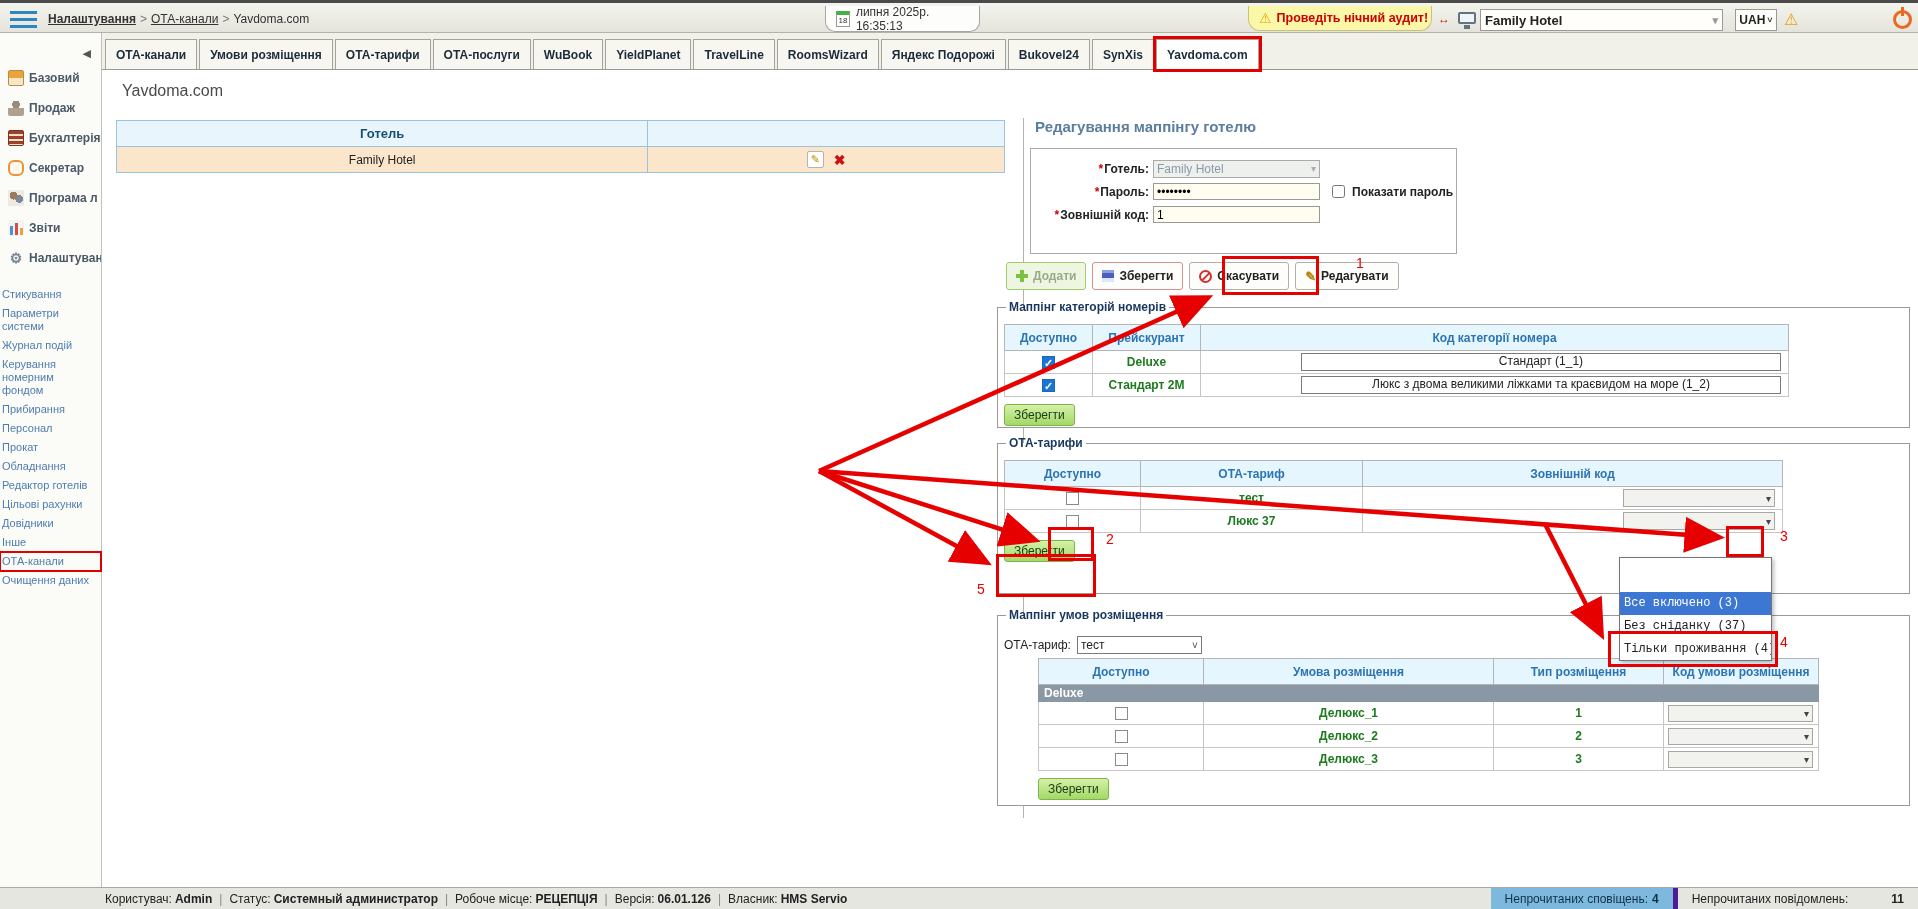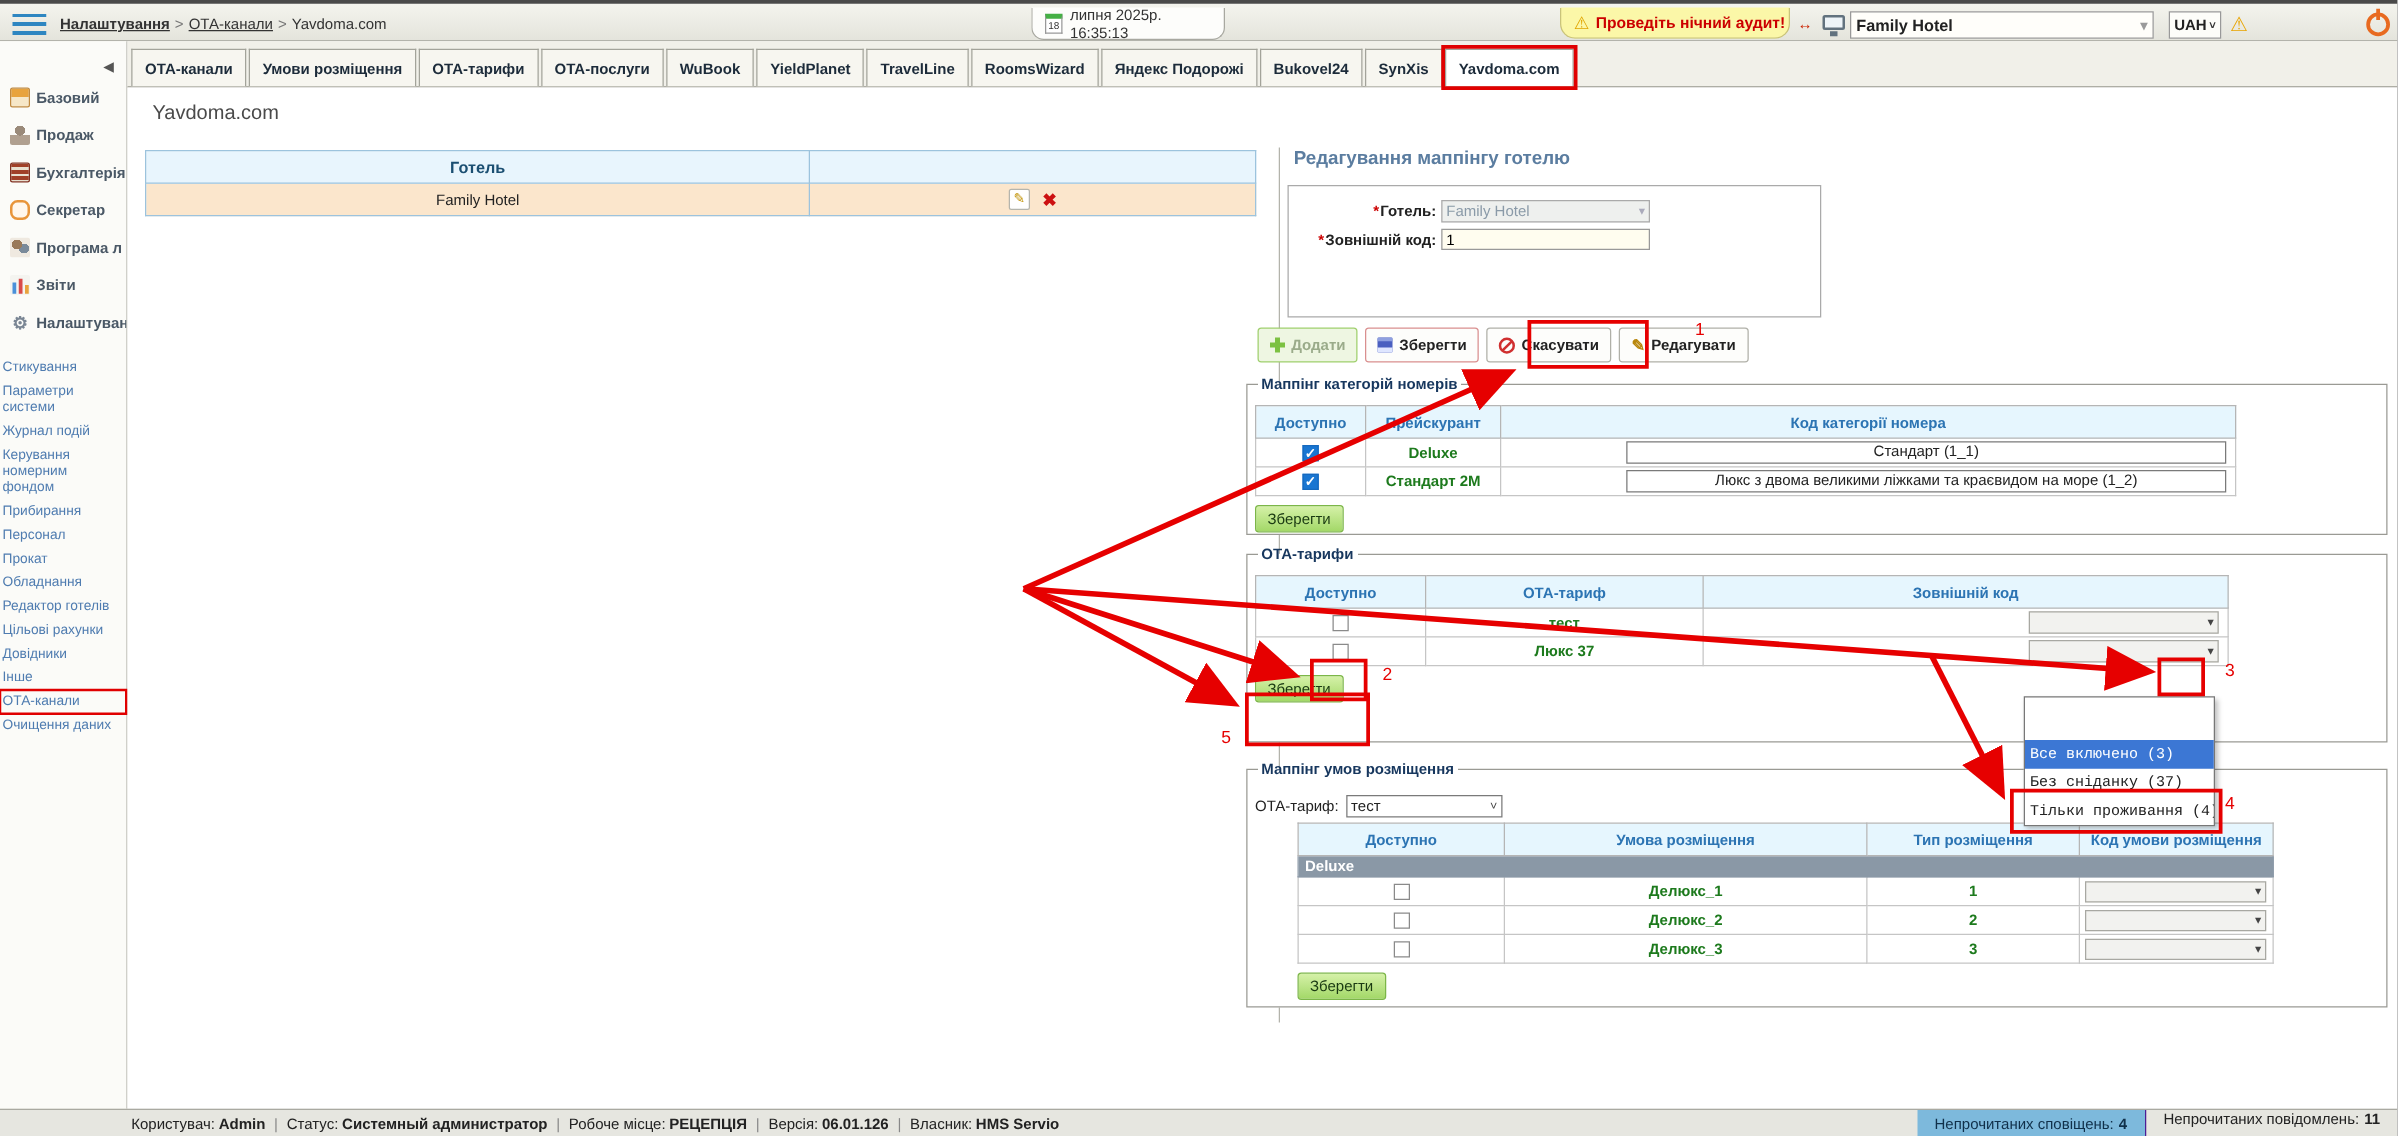--- a/index.html
+++ b/index.html
@@ -148,21 +148,21 @@
   .rnum{position:absolute;color:#e60000;font-size:14px;z-index:30;}
 
   
   .statusbar{position:absolute;left:0;top:887px;width:1918px;height:22px;background:#e6e6e0;border-top:1px solid #a9a9a1;
        display:flex;align-items:center;font-size:12px;color:#222;}
   .sb-left{margin-left:105px;display:flex;align-items:center;gap:7px;}
   .sb-item b{margin-left:3px;}
   .sb-item:not(:last-child):after{content:"|";color:#888;margin-left:7px;}
   .sb-right{margin-left:auto;display:flex;align-items:stretch;height:100%;}
   .sb-notif{background:#7db9dc;display:flex;align-items:center;padding:0 14px;color:#10304a;}
-  .sb-msgs{display:flex;align-items:flex-start;padding:0 14px;border-left:1px solid #4c1d95;}
+  .sb-msgs{display:flex;align-items:center;padding:0 14px;border-left:5px solid #4c1d95;gap:39px;}
   .sb-notif b,.sb-msgs b{margin-left:4px;}
 </style>
 </head>
 <body>
 
 <div class="screen">
 
   <div class="topbar">
     <span class="i-hamburger"></span>
     <div class="breadcrumb">
@@ -285,20 +285,28 @@
 
   <div class="form-box">
     <div class="frow">
       <span class="flabel">Готель:</span>
       <div class="fselect">
         <span>Family Hotel</span>
         <span class="chev">▾</span>
       </div>
     </div>
     <div class="frow">
+      <span class="flabel">Пароль:</span>
+      <input class="finput" value="••••••••" style="">
+      <label class="showpass">
+        <input type="checkbox" style="">
+        <span>Показати пароль</span>
+      </label>
+    </div>
+    <div class="frow">
       <span class="flabel">Зовнішній код:</span>
       <input class="finput" value="1" style="">
     </div>
   </div>
 
   <div class="btnrow">
     <div class="btn disabled">
         <span class="i-plus"></span>
         <span>Додати</span>
       </div>

